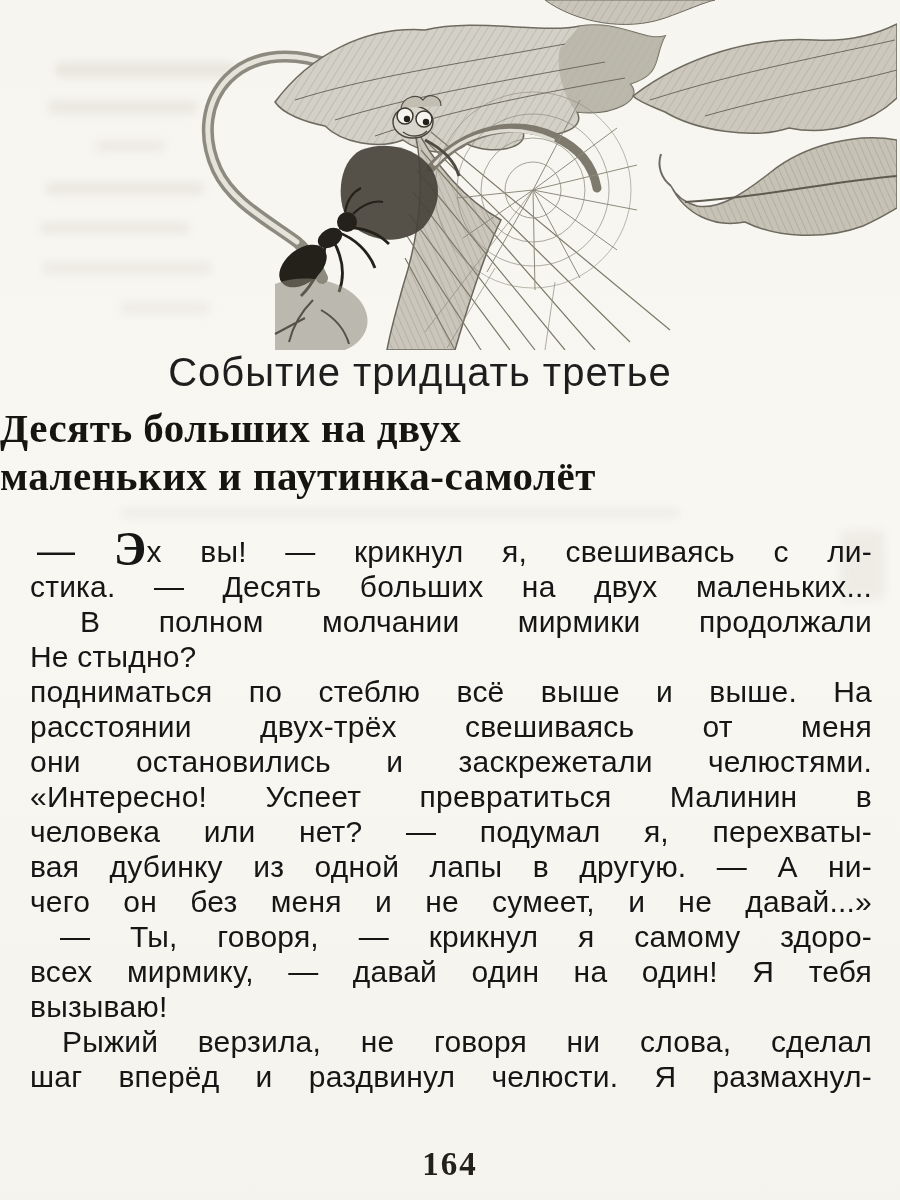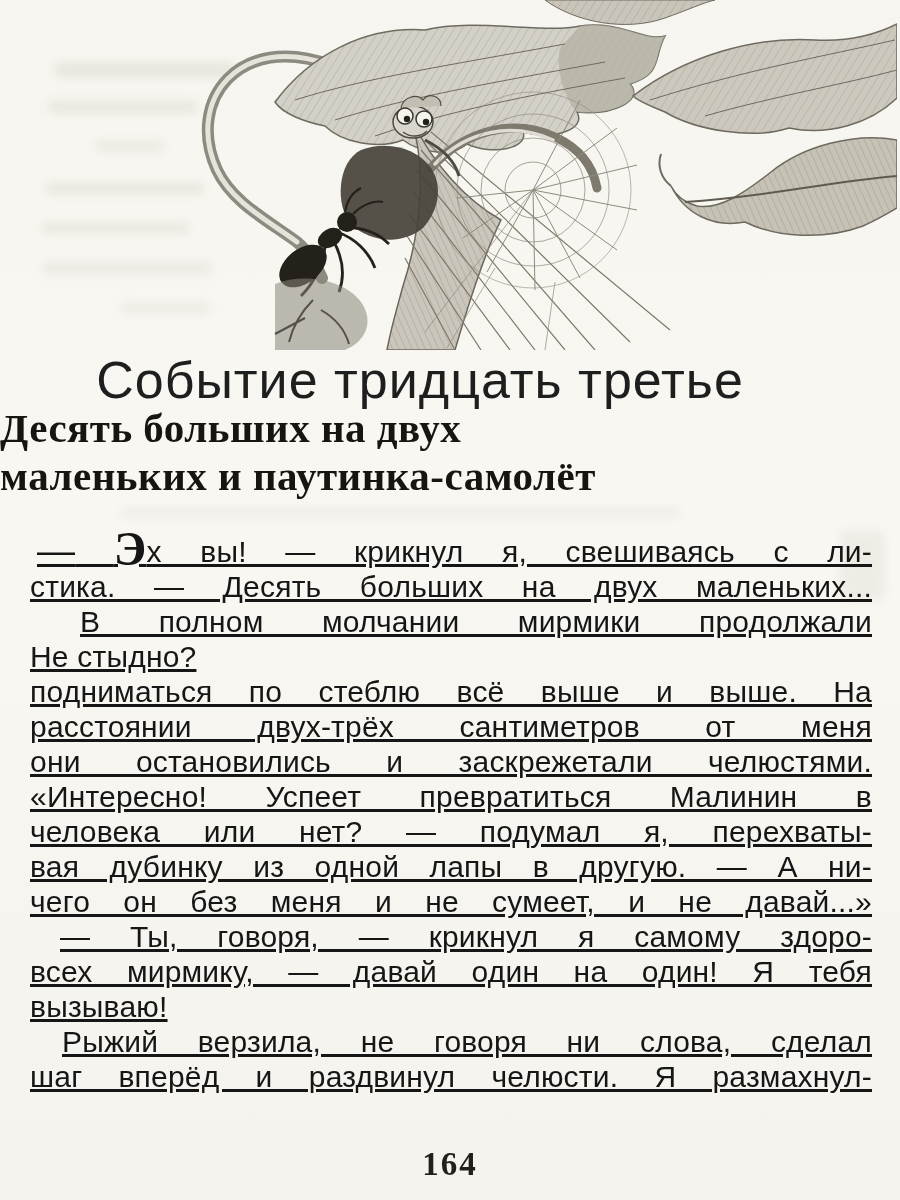--- a/index.html
+++ b/index.html
@@ -7,32 +7,32 @@
     position:relative; width:900px; height:1200px; overflow:hidden;
     background:linear-gradient(180deg,#f6f5ef 0%,#f8f7f2 45%,#f4f3ed 100%);
     font-family:"Liberation Sans",sans-serif;
     color:#181818;
   }
   
   .ghost{position:absolute;background:#d9d5c9;border-radius:6px;filter:blur(4px);}
   .illustration{position:absolute;left:125px;top:0;width:772px;height:350px;}
   .kicker{
     position:absolute;left:0;top:350px;width:840px;text-align:center;
-    font-size:52px;letter-spacing:1px;color:#1e1e1e;
+    font-size:40px;letter-spacing:1px;color:#1e1e1e;
   }
   .title{
     position:absolute;left:0;top:404px;width:900px;
     font-family:"Liberation Serif",serif;font-weight:bold;
     font-size:41px;line-height:48px;color:#17150f;letter-spacing:.5px;
   }
   .bodytext{
     position:absolute;left:30px;top:534px;width:842px;
     font-size:30px;line-height:35px;letter-spacing:.2px;color:#161616;
   }
-  .line{white-space:normal;text-decoration:underline;}
+  .line{white-space:normal;}
   .line.j{text-align:justify;text-align-last:justify;text-justify:inter-word;}
   .dropdash{font-size:38px;line-height:0;vertical-align:-2px;}
   .dropcap{
     font-family:"Liberation Serif",serif;font-weight:bold;font-size:48px;
     line-height:0;position:relative;top:3px;
   }
   .folio{
     position:absolute;left:0;top:1146px;width:900px;text-align:center;
     font-family:"Liberation Serif",serif;font-weight:bold;font-size:33px;
     letter-spacing:2px;color:#231f1a;
@@ -172,21 +172,21 @@
     <div>Десять больших на двух</div>
     <div>маленьких и паутинка-самолёт</div>
   </div>
 
   <div class="bodytext">
       <div class="line j" style="padding-left: 7px;"><span class="dropdash">—</span> <span class="dropcap">Э</span><span>х вы! — крикнул я, свешиваясь с ли-</span></div>
       <div class="line j">стика. — Десять больших на двух маленьких...</div>
       <div class="line j" style="padding-left: 50px;">В полном молчании мирмики продолжали</div>
       <div class="line">Не стыдно?</div>
       <div class="line j">подниматься по стеблю всё выше и выше. На</div>
-      <div class="line j">расстоянии двух-трёх сантиметров от меня</div>
+      <div class="line j">расстоянии двух-трёх свешиваясь от меня</div>
       <div class="line j">они остановились и заскрежетали челюстями.</div>
       <div class="line j">«Интересно! Успеет превратиться Малинин в</div>
       <div class="line j">человека или нет? — подумал я, перехваты-</div>
       <div class="line j">вая дубинку из одной лапы в другую. — А ни-</div>
       <div class="line j">чего он без меня и не сумеет, и не давай...»</div>
       <div class="line j" style="padding-left: 30px;">— Ты, говоря, — крикнул я самому здоро-</div>
       <div class="line j">всех мирмику, — давай один на один! Я тебя</div>
       <div class="line">вызываю!</div>
       <div class="line j" style="padding-left: 32px;">Рыжий верзила, не говоря ни слова, сделал</div>
       <div class="line j">шаг вперёд и раздвинул челюсти. Я размахнул-</div>

